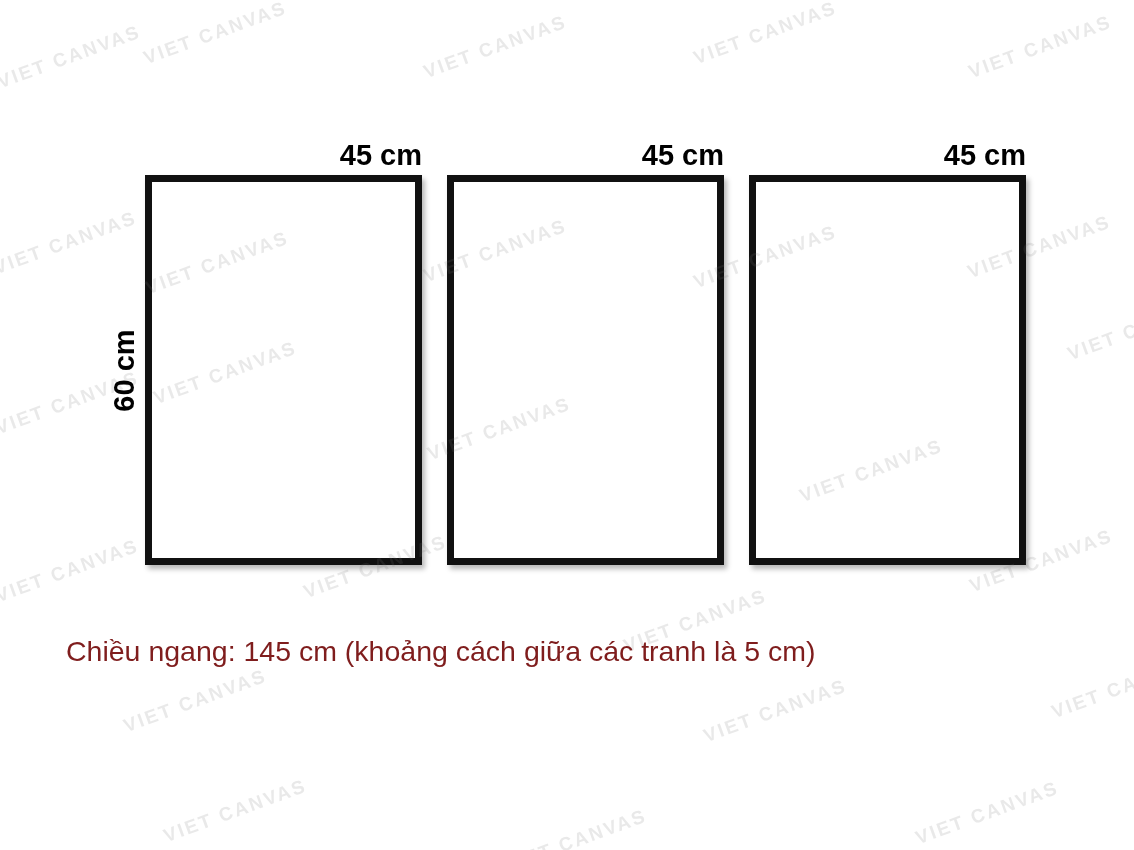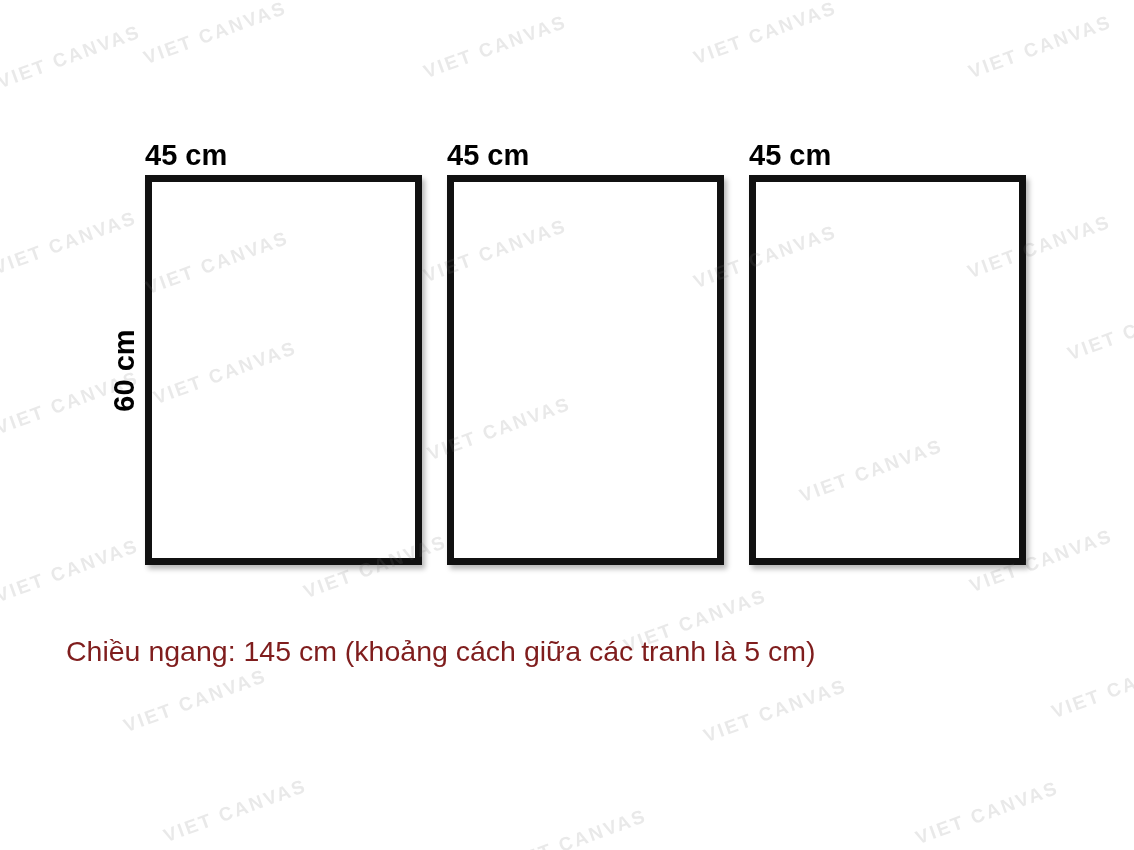--- a/index.html
+++ b/index.html
@@ -53,21 +53,21 @@
     background: #ffffff;
     border: 7px solid #111111;
     box-shadow: 3px 4px 5px rgba(0,0,0,0.28);
   }
 
   
   .dim-top {
     position: absolute;
     font-size: 29px;
     font-weight: 700;
-    text-align: left;
+    text-align: right;
     z-index: 6;
     white-space: nowrap;
   }
   .dim-left {
     position: absolute;
     font-size: 29px;
     font-weight: 700;
     z-index: 6;
     white-space: nowrap;
     transform: rotate(-90deg);

